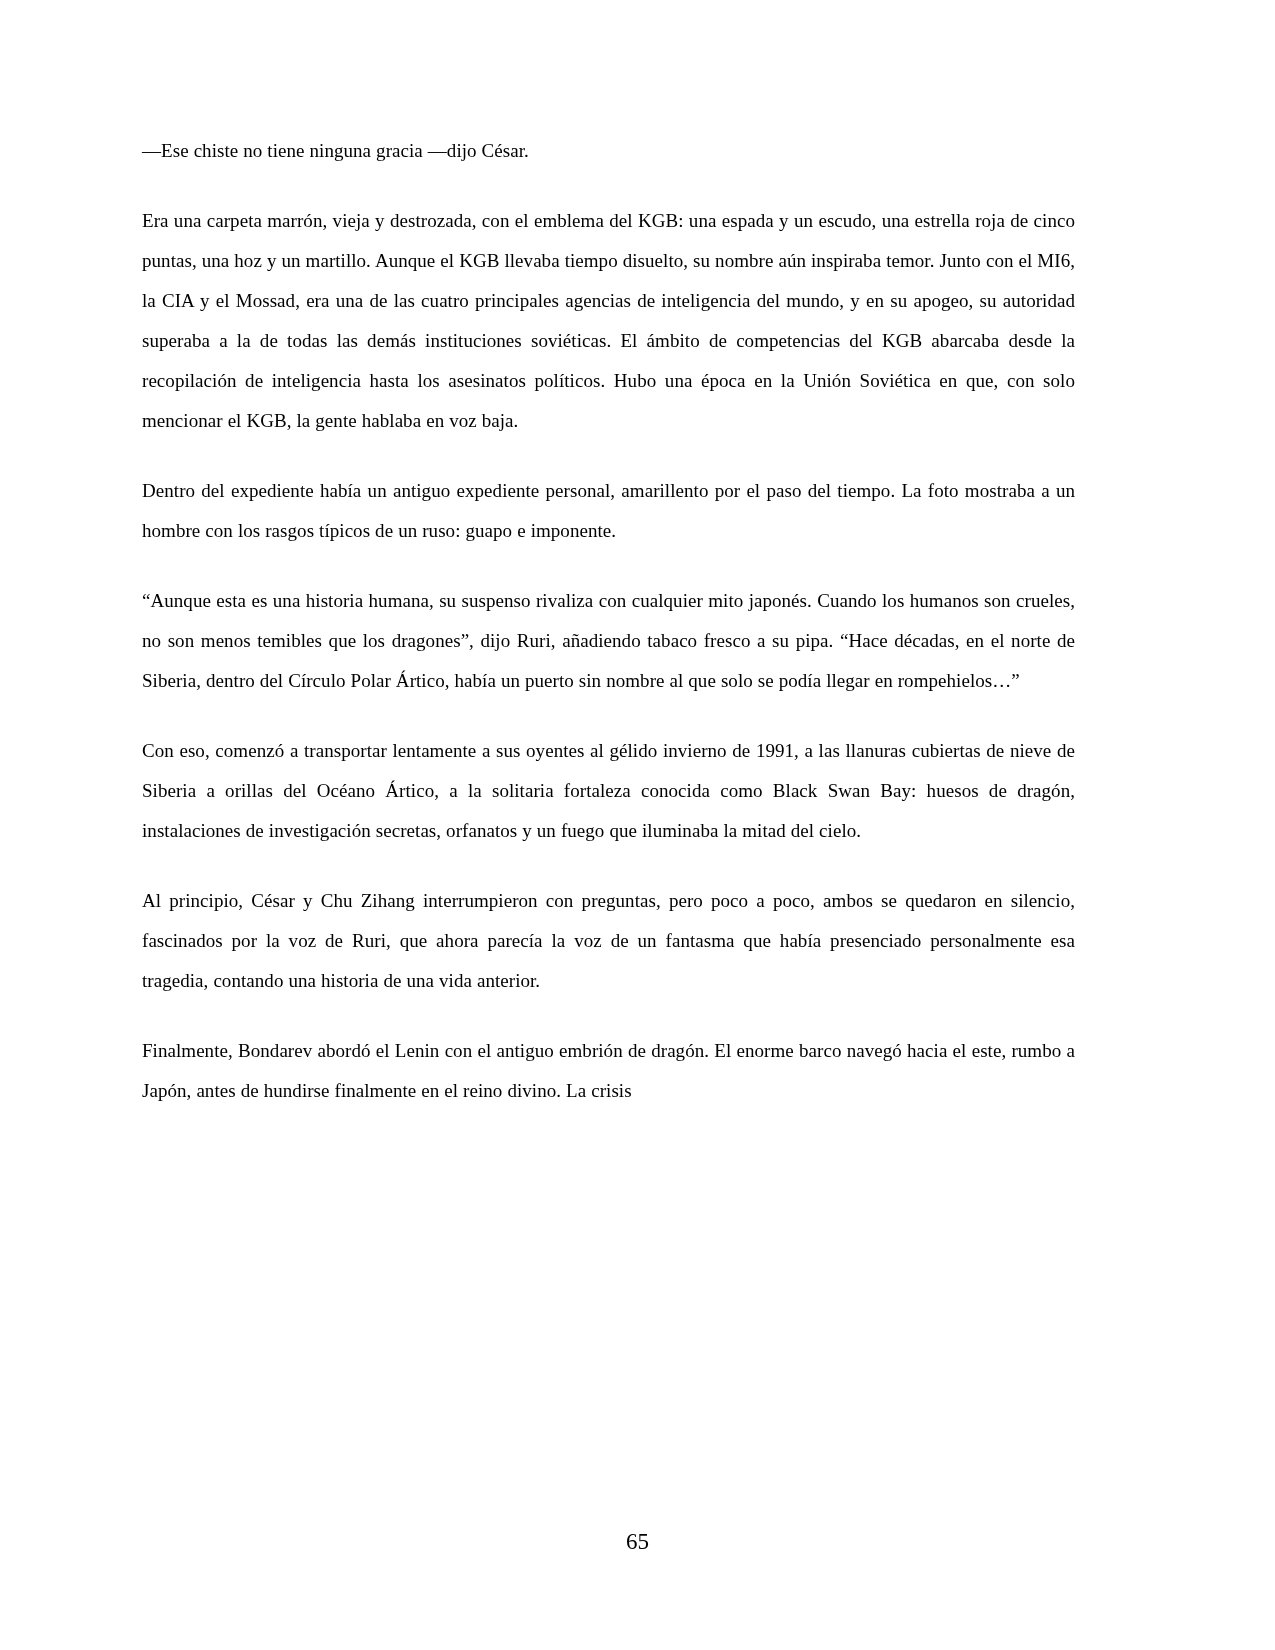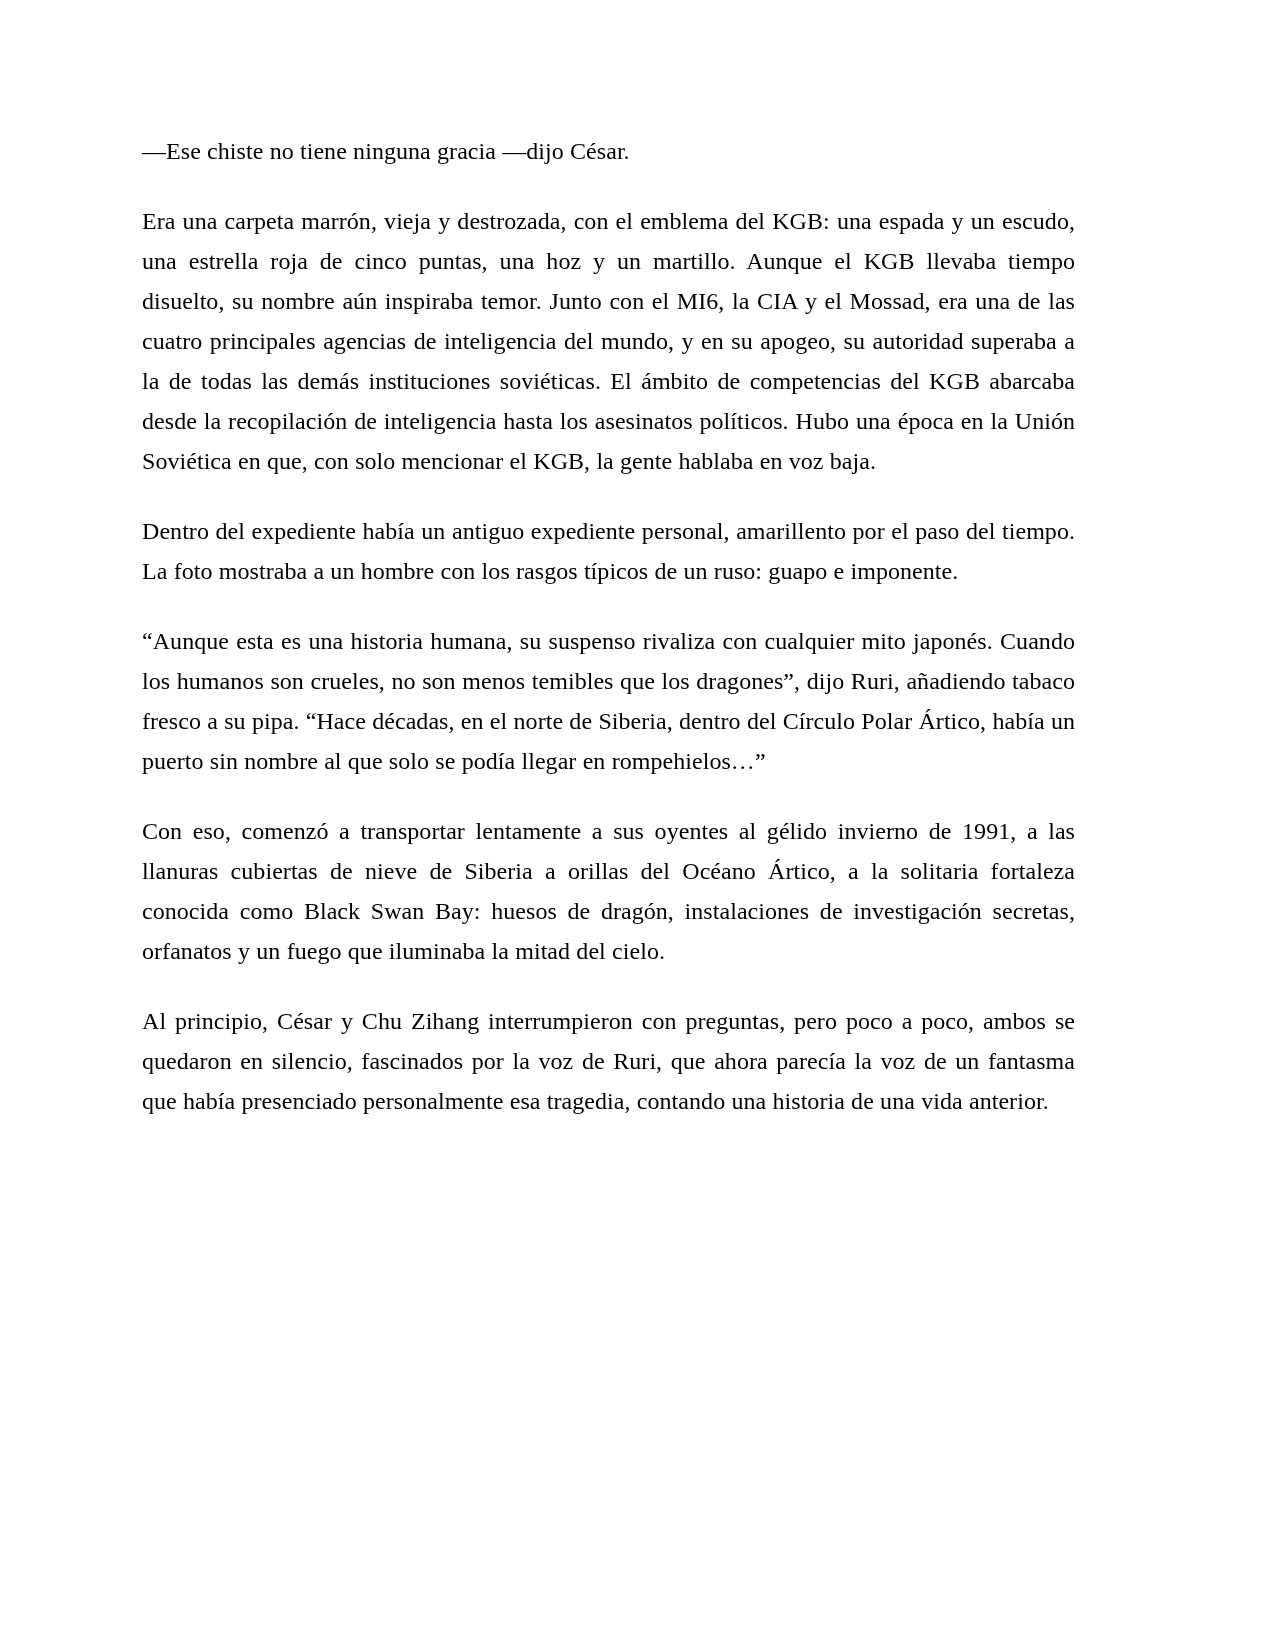--- a/index.html
+++ b/index.html
@@ -26,21 +26,21 @@
 
   .content {
     position: absolute;
     left: 142px;
     top: 131px;
     width: 933px;
   }
 
   .para {
     margin: 0 0 30px 0;
-    font-size: 24px;
+    font-size: 19px;
     line-height: 40px;
     text-align: justify;
     text-justify: inter-word;
     letter-spacing: 0.05px;
     word-spacing: 0.2px;
     hyphens: none;
   }
 
   .para:last-child {
     margin-bottom: 0;
@@ -72,17 +72,19 @@
     <p class="para">Dentro del expediente había un antiguo expediente personal, amarillento por el paso del tiempo. La foto mostraba a un hombre con los rasgos típicos de un ruso: guapo e imponente.</p>
 
 
 
     <p class="para">“Aunque esta es una historia humana, su suspenso rivaliza con cualquier mito japonés. Cuando los humanos son crueles, no son menos temibles que los dragones”, dijo Ruri, añadiendo tabaco fresco a su pipa. “Hace décadas, en el norte de Siberia, dentro del Círculo Polar Ártico, había un puerto sin nombre al que solo se podía llegar en rompehielos…”</p>
 
     <p class="para">Con eso, comenzó a transportar lentamente a sus oyentes al gélido invierno de 1991, a las llanuras cubiertas de nieve de Siberia a orillas del Océano Ártico, a la solitaria fortaleza conocida como Black Swan Bay: huesos de dragón, instalaciones de investigación secretas, orfanatos y un fuego que iluminaba la mitad del cielo.</p>
 
     <p class="para">Al principio, César y Chu Zihang interrumpieron con preguntas, pero poco a poco, ambos se quedaron en silencio, fascinados por la voz de Ruri, que ahora parecía la voz de un fantasma que había presenciado personalmente esa tragedia, contando una historia de una vida anterior.</p>
 
+    <p class="para">Finalmente, Bondarev abordó el Lenin con el antiguo embrión de dragón. El enorme barco navegó hacia el este, rumbo a Japón, antes de hundirse finalmente en el reino divino. La crisis</p>
 
   </div>
 
+  <div class="page-number">65</div>
 
 </div>
 
 </body></html>

